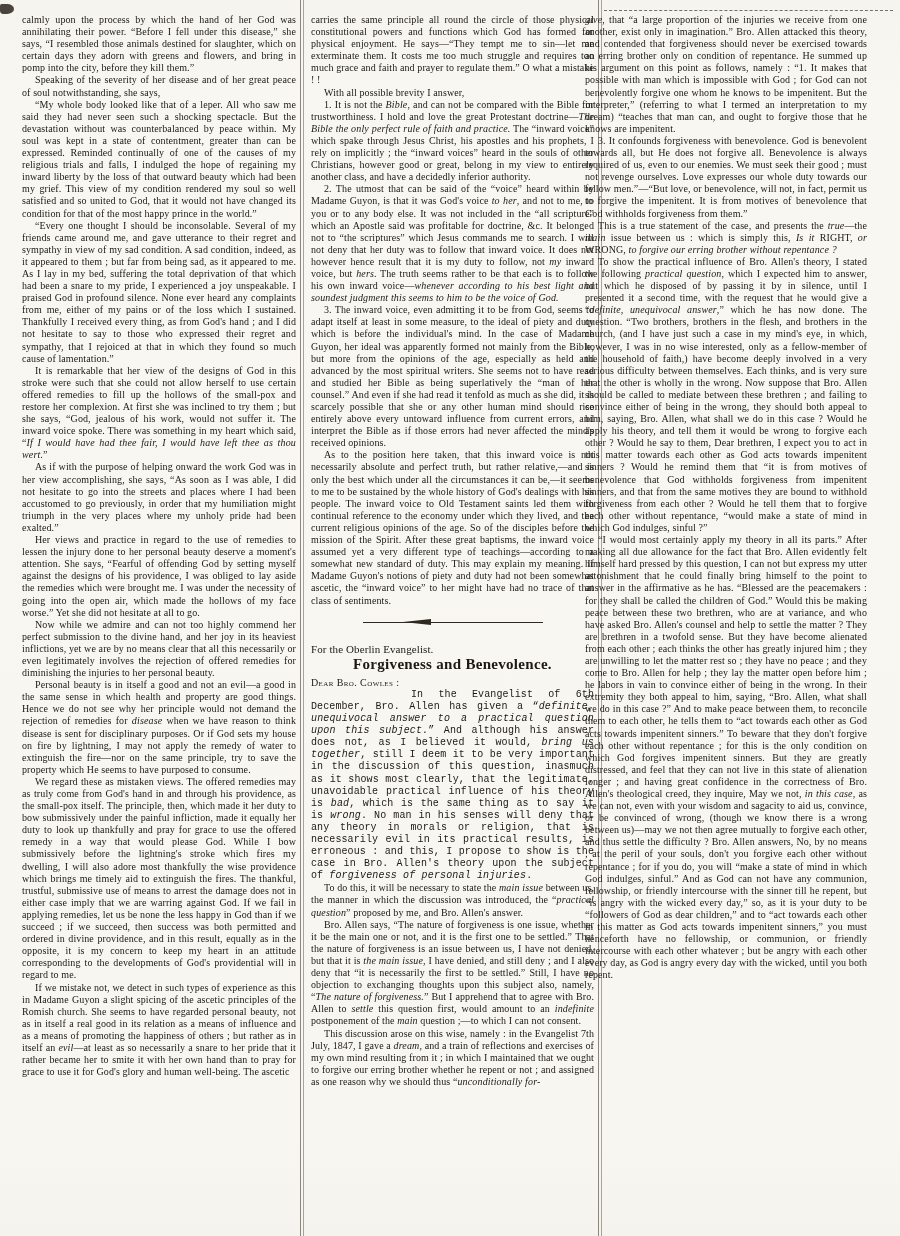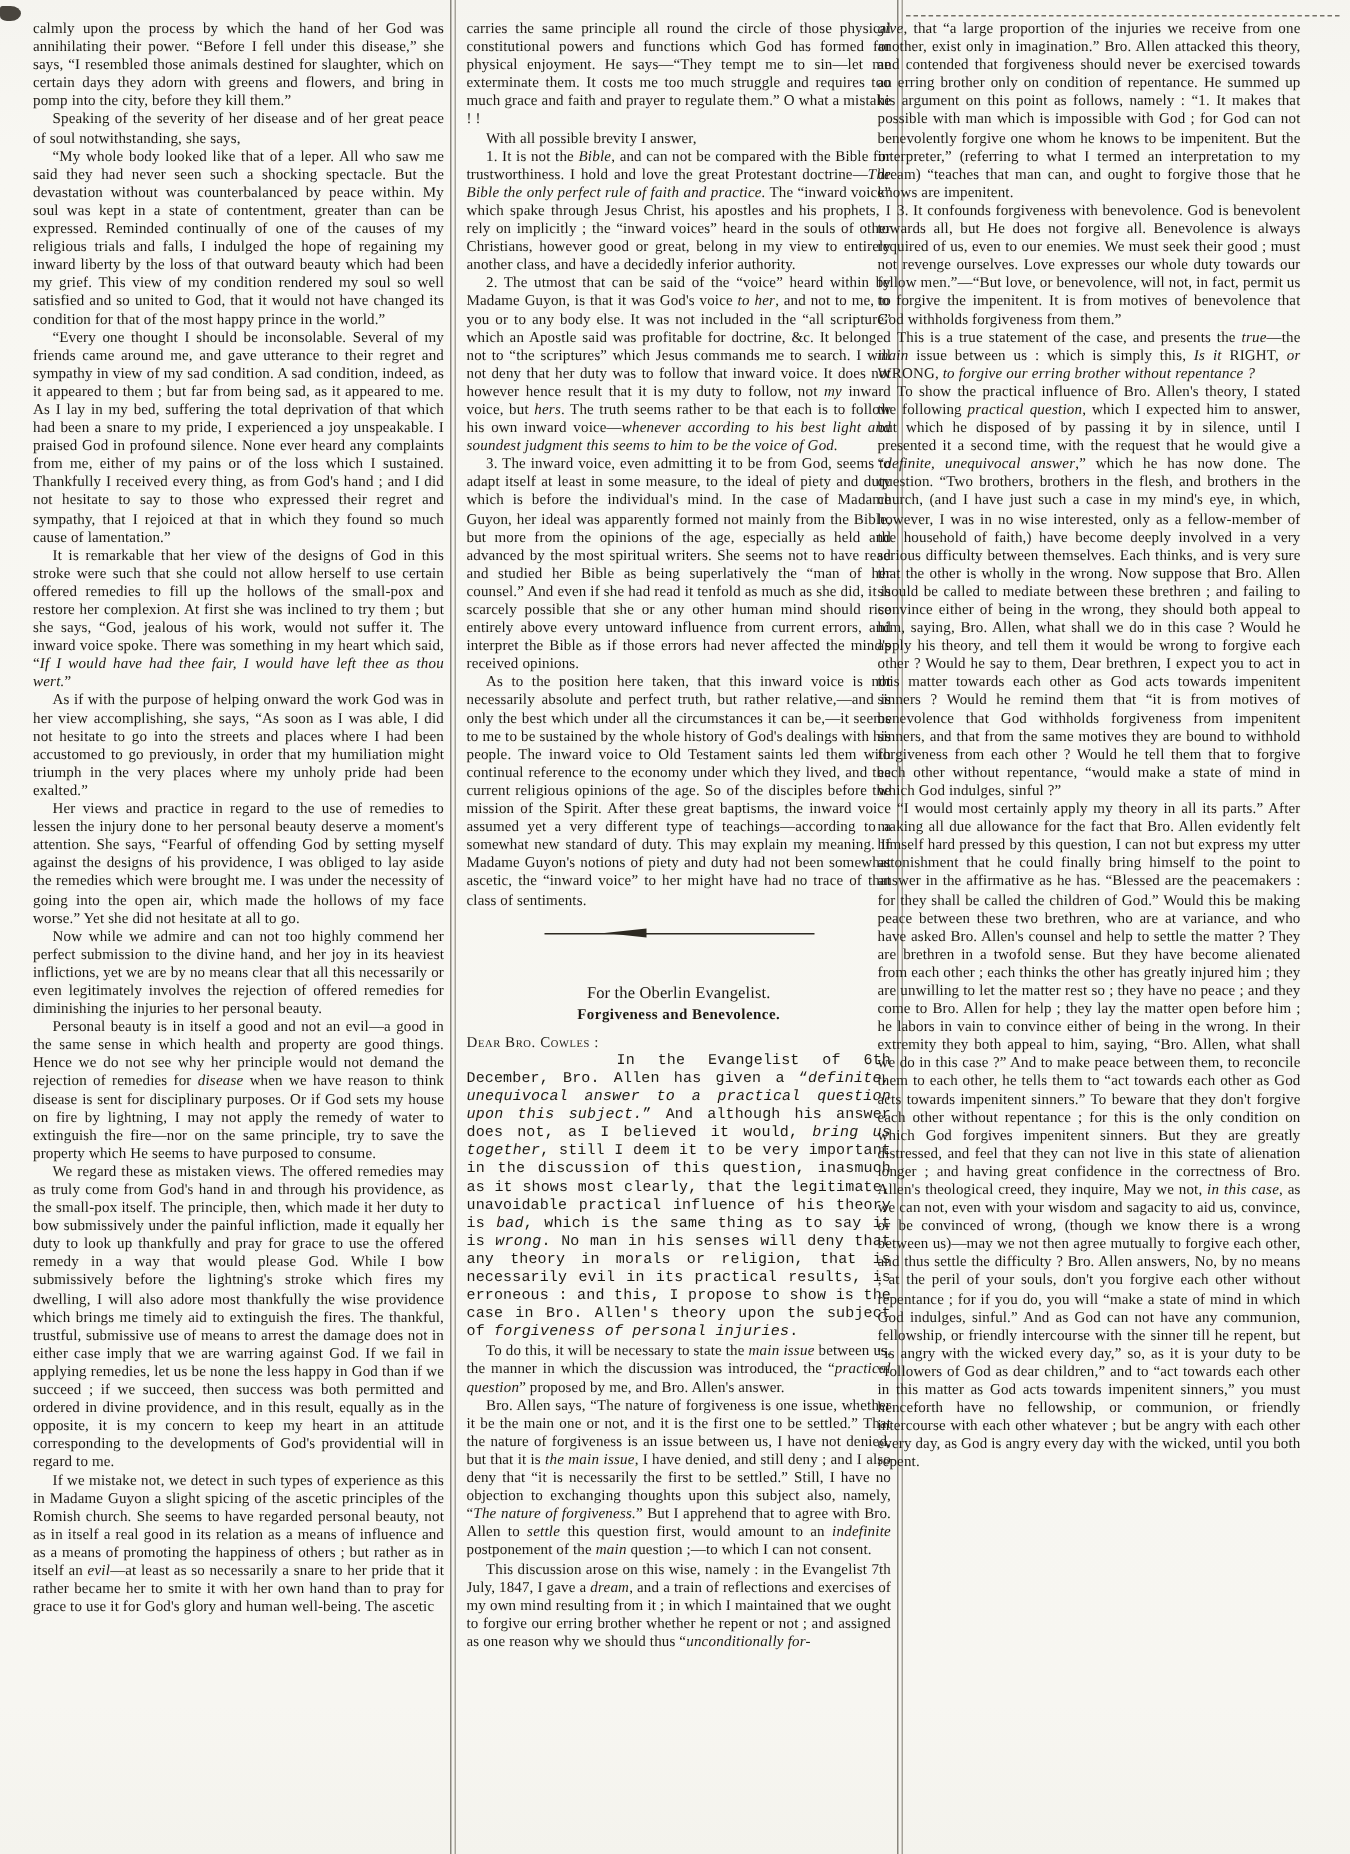--- a/index.html
+++ b/index.html
@@ -20,26 +20,26 @@
   .para{
     margin:0;
     font-size:10px;
     line-height:12.1px;
     text-align:justify;
     text-indent:13px;
     letter-spacing:.1px;
   }
   .para.continuation{text-indent:0;}
   .para.center{
-    text-align:center;text-indent:0;
-    margin-top:28px;font-size:11px;
+    text-align:left;text-indent:0;
+    margin-top:15px;font-size:11px;
   }
   .para.center-bold{
     text-align:center;text-indent:0;
-    font-weight:bold;font-size:10px;
+    font-weight:bold;font-size:15px;
     margin:3px 0 7px;letter-spacing:.3px;
   }
   .para.salutation{
     text-indent:0;
     font-variant:small-caps;
     letter-spacing:.4px;
     margin-top:3px;
   }
   .para.opening{text-indent:100px;font-family:Liberation Mono, monospace;}
   

